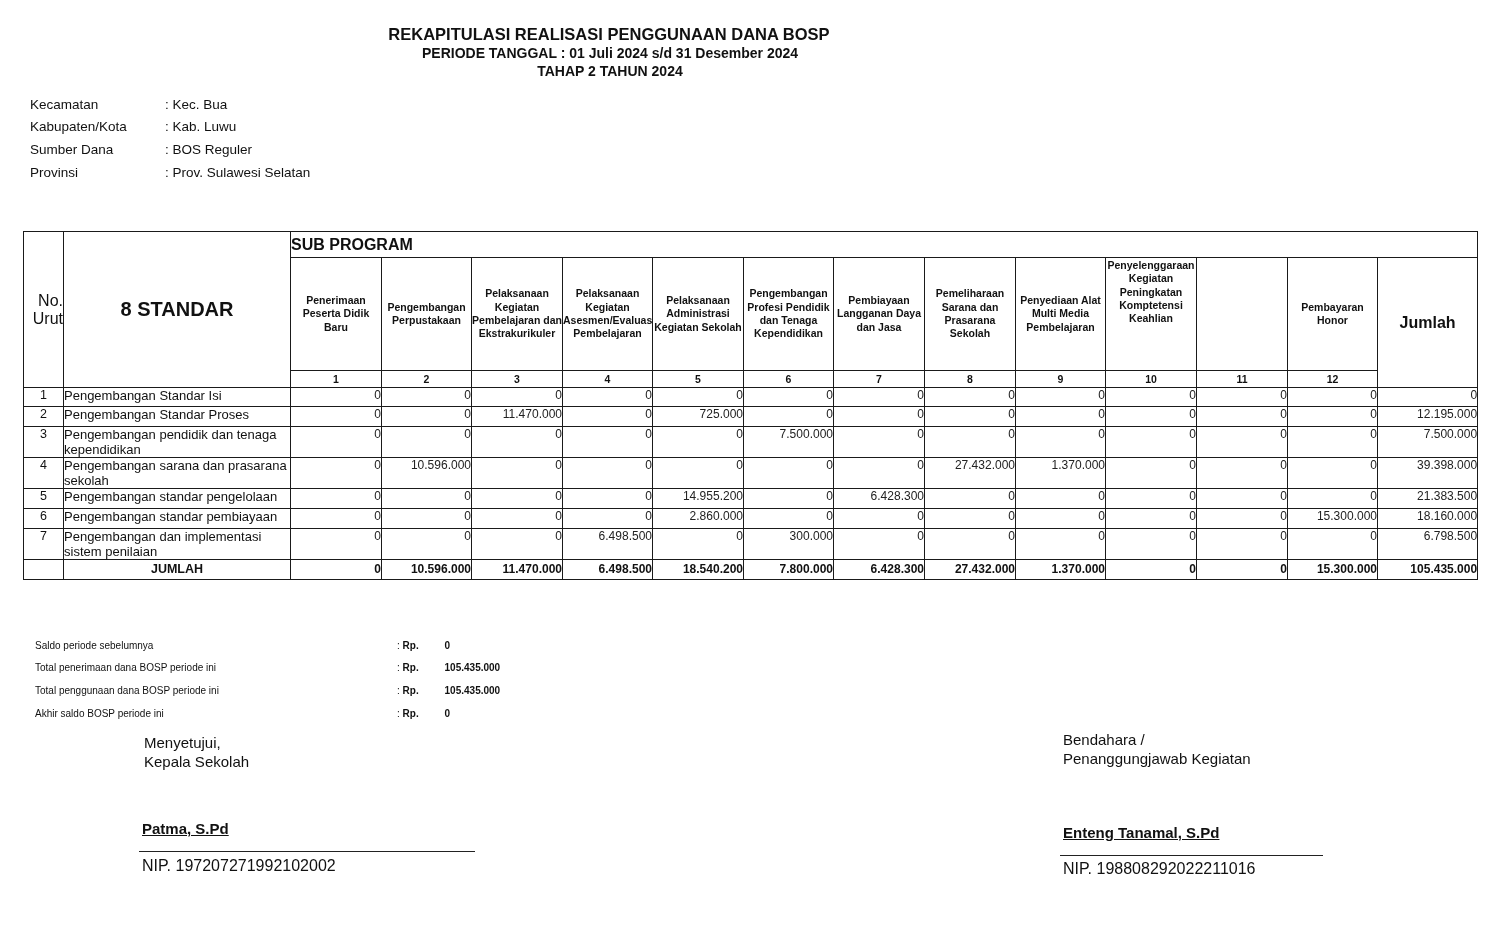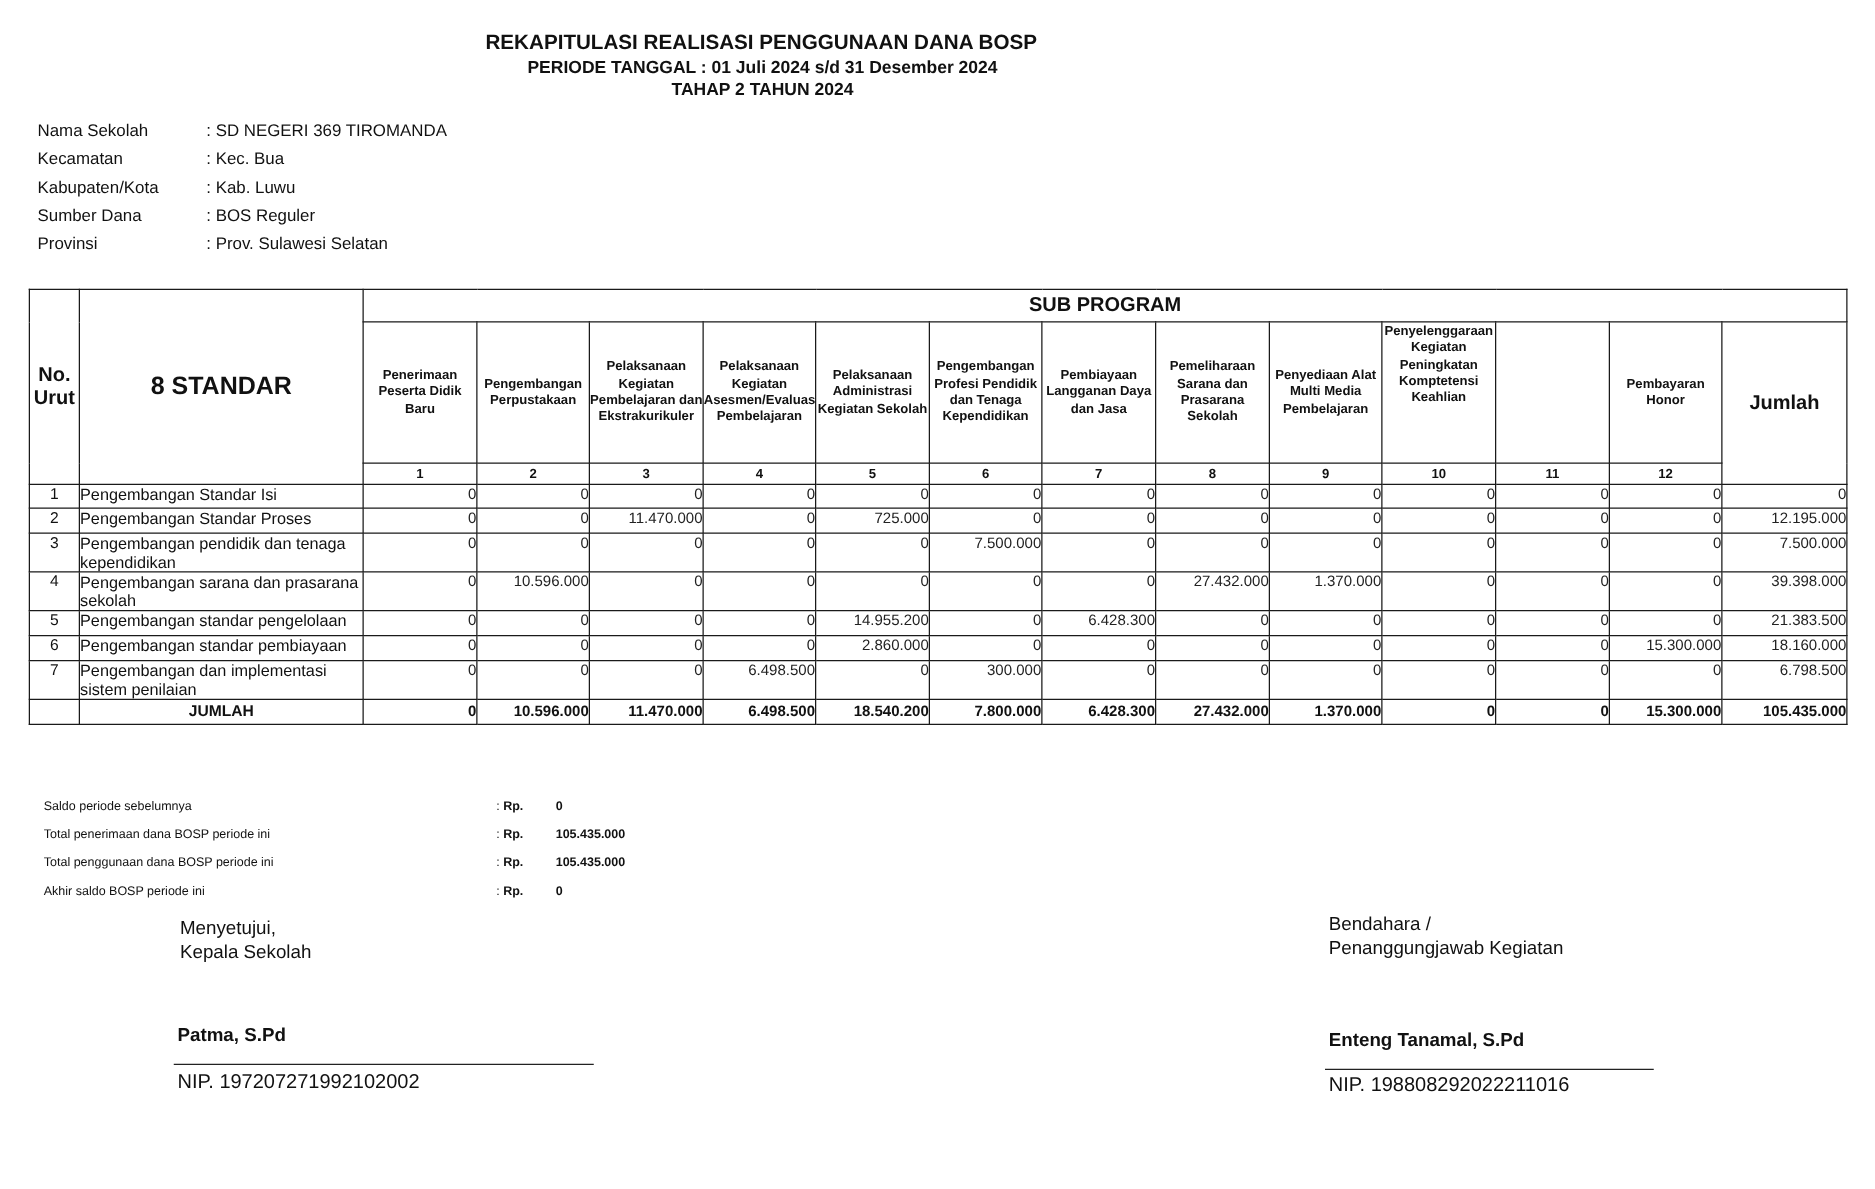--- a/index.html
+++ b/index.html
@@ -58,35 +58,35 @@
     table-layout: fixed;
     width: 1455px;
   }
   table.rekap td, table.rekap th {
     border: 1.6px solid #1a1a1a;
     padding: 0;
     overflow: hidden;
   }
   .h-no {
     font-size: 16px;
-    font-weight: bold;
-    text-align: center;
+    font-weight: normal;
+    text-align: right;
     vertical-align: middle;
     line-height: 18px;
   }
   .h-standar {
     font-size: 20px;
     font-weight: bold;
     text-align: center;
     vertical-align: middle;
   }
   .h-sub {
     font-size: 16px;
     font-weight: bold;
-    text-align: center;
+    text-align: left;
     height: 25px;
   }
   .h-col {
     font-size: 10.5px;
     font-weight: bold;
     text-align: center;
     vertical-align: middle;
     line-height: 13.3px;
     height: 111px;
     padding: 0 1px;
@@ -175,20 +175,21 @@
     position: absolute;
     font-size: 15px;
     line-height: 18.5px;
   }
   .sign-left { left: 144px; top: 734px; }
   .sign-right { left: 1063px; top: 731px; }
   .sign-name {
     position: absolute;
     font-weight: bold;
     font-size: 15px;
+    text-decoration: underline;
   }
   .sign-line {
     position: absolute;
     height: 0;
     border-top: 1.5px solid #222;
   }
   .sign-nip {
     position: absolute;
     font-size: 16px;
   }
@@ -196,24 +197,20 @@
 </head>
 <body>
 
 <div class="title-block">
   <div class="title-main">REKAPITULASI REALISASI PENGGUNAAN DANA BOSP</div>
   <div class="title-sub">PERIODE TANGGAL : 01 Juli 2024 s/d 31 Desember 2024</div>
   <div class="title-sub">TAHAP 2 TAHUN 2024</div>
 </div>
 
 <div class="info-block">
-  <div class="info-row">
-    <span class="info-label">Nama Sekolah</span>
-    <span class="info-value">: SD NEGERI 369 TIROMANDA</span>
-  </div>
   <div class="info-row">
     <span class="info-label">Kecamatan</span>
     <span class="info-value">: Kec. Bua</span>
   </div>
   <div class="info-row">
     <span class="info-label">Kabupaten/Kota</span>
     <span class="info-value">: Kab. Luwu</span>
   </div>
   <div class="info-row">
     <span class="info-label">Sumber Dana</span>

